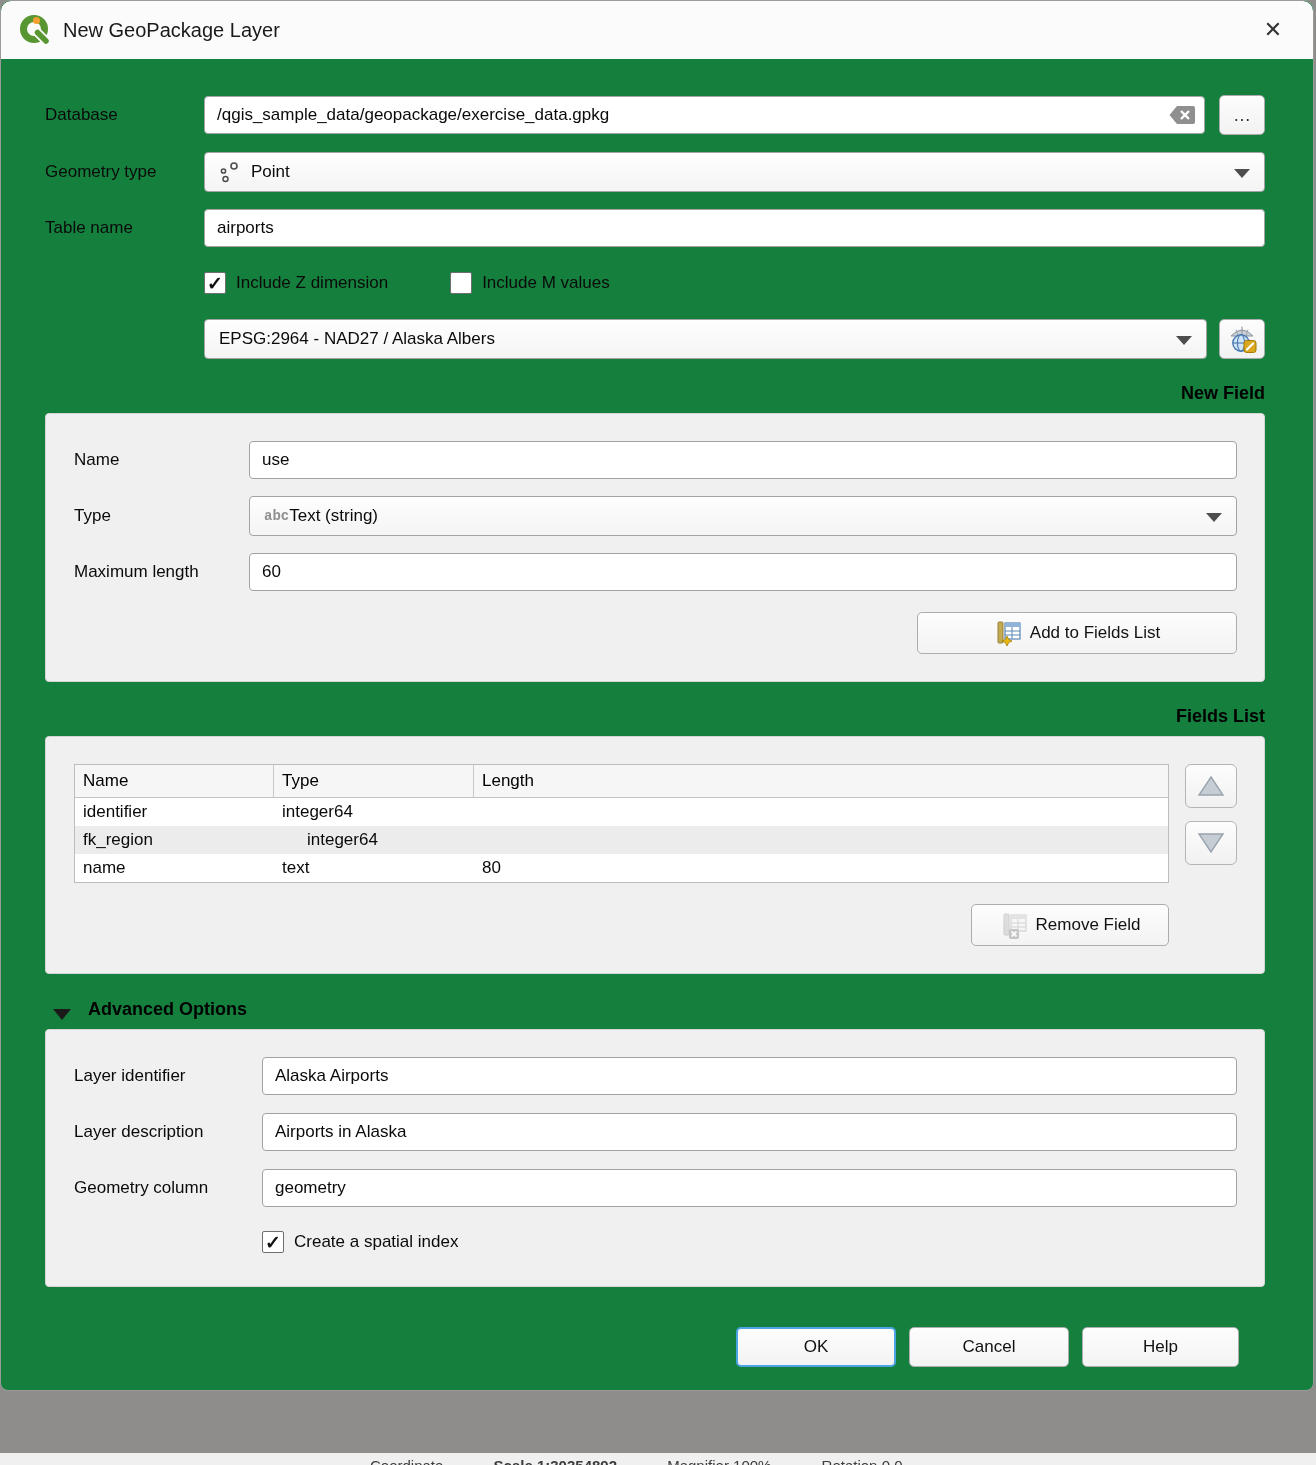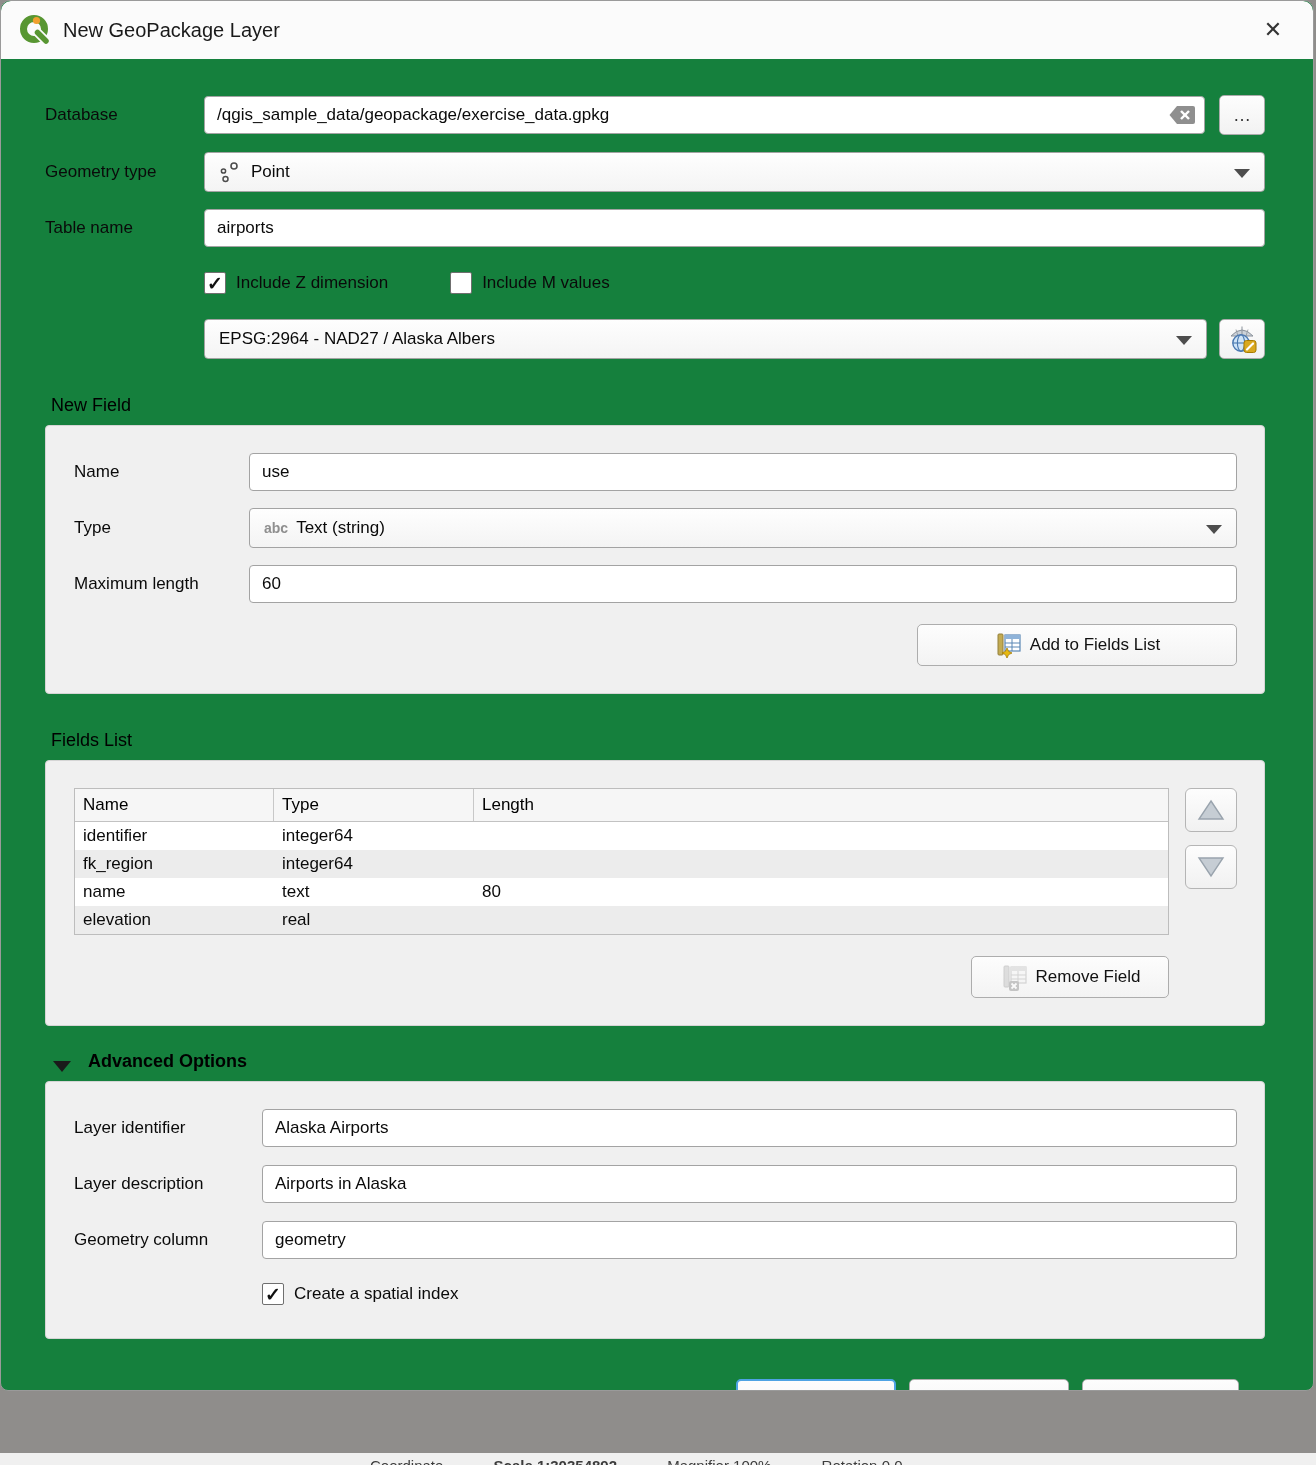--- a/index.html
+++ b/index.html
@@ -28,47 +28,47 @@
   .sq-btn{flex:0 0 46px;height:40px;margin-left:14px;border:1px solid #ababab;border-radius:5px;
           background:linear-gradient(#fdfdfd,#f2f2f2);font-size:18px;color:#333;
           display:flex;align-items:center;justify-content:center;box-sizing:border-box;}
   .combo{height:40px;border:1px solid #a3a3a3;border-radius:4px;
          background:linear-gradient(#fefefe,#f4f4f4);display:flex;align-items:center;
          padding:0 14px;box-sizing:border-box;font-size:17px;color:#0a0a0a;position:relative;}
   .combo .arrow{position:absolute;right:14px;top:16px;width:0;height:0;
          border-left:8px solid transparent;border-right:8px solid transparent;
          border-top:9px solid #4d4d4d;}
   .combo .cicon{margin-right:10px;display:flex;align-items:center;}
-  .abc{color:#8f8f8f;font-weight:bold;font-size:14px;margin-right:8px;letter-spacing:0px;}
+  .abc{color:#8f8f8f;font-weight:bold;font-size:14px;letter-spacing:0px;font-family:Liberation Mono, monospace;}
   .cbrow{display:flex;align-items:center;margin:25px 0 25px 159px;}
   .cb{width:22px;height:22px;border:1px solid #6f6f6f;border-radius:2px;background:#fff;
       display:flex;align-items:center;justify-content:center;font-size:19px;font-weight:600;
       color:#111;line-height:1;box-sizing:border-box;}
   .cbl{font-size:17px;color:#0a0a0a;margin-left:10px;}
   .cbgap{margin-right:62px;}
-  .sect{font-size:18px;font-weight:normal;color:#000;margin:36px 0 9px 6px;}
+  .sect{font-size:18px;font-weight:bold;color:#000;margin:24px 0 9px 6px;text-align:right;}
   .groupbox{border:1px solid #d5d5d5;border-radius:4px;padding:27px 27px 27px 28px;
             margin-bottom:20px;background:#f0f0f0;}
   .groupbox .frow label{flex:0 0 175px;}
   .btnrow{display:flex;justify-content:flex-end;margin-top:21px;}
   .pushbtn{height:42px;border:1px solid #adadad;border-radius:5px;
            background:linear-gradient(#fdfdfd,#f3f3f3);font-size:17px;color:#111;
            display:flex;align-items:center;justify-content:center;box-sizing:border-box;
            font-family:"Liberation Sans",sans-serif;}
   .addbtn{width:320px;}
   
   .tablewrap{display:flex;align-items:flex-start;}
   .ftable{flex:1 1 auto;border:1px solid #bdbdbd;background:#fff;}
   .thead{display:grid;grid-template-columns:199px 200px 1fr;background:#f6f6f6;
          border-bottom:1px solid #c2c2c2;}
   .thead .hc{font-size:17px;color:#000;padding:5px 8px;border-right:1px solid #c8c8c8;height:22px;line-height:22px;}
   .thead .hc:last-child{border-right:none;}
   .trow{display:grid;grid-template-columns:199px 200px 1fr;height:28px;}
   .trow .tc{font-size:17px;color:#0a0a0a;padding:0 8px;line-height:28px;overflow:hidden;}
-  .trow.alt{background:#ececec;}
+  .trow.alt{background:#ececec;gap:25px;}
   .updown{flex:0 0 52px;margin-left:16px;display:flex;flex-direction:column;gap:13px;}
   .arrbtn{width:52px;height:44px;border:1px solid #b5b5b5;border-radius:6px;
           background:linear-gradient(#fdfdfd,#f1f1f1);display:flex;align-items:center;justify-content:center;}
   .removerow{display:flex;justify-content:flex-end;margin-top:21px;padding-right:68px;}
   .removebtn{width:198px;}
   .pushbtn .bicon{margin-right:8px;display:flex;}
   
   .advhdr{display:flex;align-items:flex-end;margin:25px 0 9px 8px;}
   .advtri{width:0;height:0;border-left:9px solid transparent;border-right:9px solid transparent;
           border-top:11px solid #1a1a1a;margin-right:17px;}
@@ -225,25 +225,20 @@
             <div class="trow alt">
               <div class="tc">fk_region</div>
               <div class="tc">integer64</div>
               <div class="tc"></div>
             </div>
             <div class="trow">
               <div class="tc">name</div>
               <div class="tc">text</div>
               <div class="tc">80</div>
             </div>
-            <div class="trow alt">
-              <div class="tc">elevation</div>
-              <div class="tc">real</div>
-              <div class="tc"></div>
-            </div>
           </div>
           <div class="updown">
             <button class="arrbtn">
               <span style="display:flex;">
                 <svg width="30" height="24" viewBox="0 0 30 24">
                     <polygon points="15,3 27,21 3,21" fill="#c6cdd4" stroke="#99a3ad" stroke-width="1.4"></polygon>
                   </svg>
               </span>
             </button>
             <button class="arrbtn">

